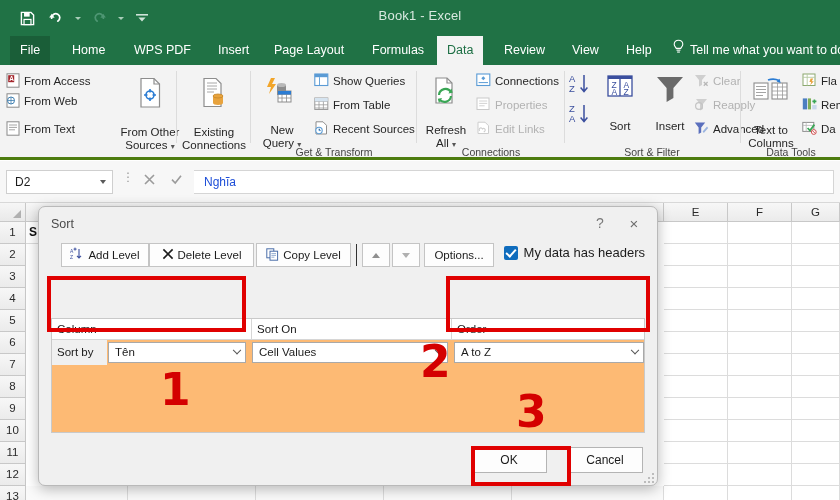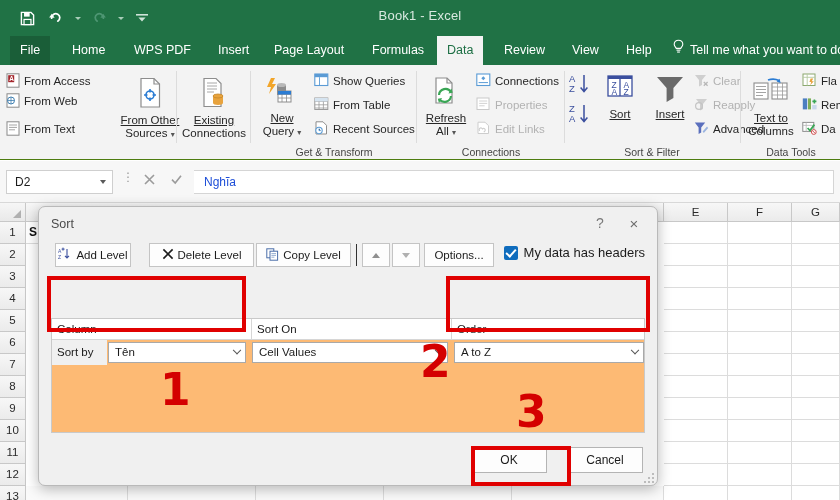--- a/index.html
+++ b/index.html
@@ -41,38 +41,38 @@
   .tab.active { background: #f3f3f3; color: #1d6f44; }
   .tellme {
     position: absolute; top: 0; height: 29px; line-height: 29px;
     color: #ffffff; font-size: 12.5px; white-space: nowrap;
     display: flex; align-items: center; gap: 5px;
   }
 
   
   .ribbon {
     position: absolute; left: 0; top: 65px; width: 840px; height: 95px;
-    background: #f3f3f3; border-bottom: 1px solid #4d7c0f; padding-left: 15px;
+    background: #f3f3f3; border-bottom: 3px solid #4d7c0f; padding-left: 15px;
   }
   .group { position: absolute; top: 0; height: 95px; }
   .group-sep { position: absolute; top: 6px; width: 1px; height: 72px; background: #dcdcdc; }
   .group-label {
     position: absolute; bottom: 2px; width: 100%; text-align: center;
     font-size: 10.5px; color: #444; white-space: nowrap;
   }
   .smallbtn {
     position: absolute; display: flex; align-items: center; gap: 4px;
     font-size: 11.5px; color: #262626; white-space: nowrap; height: 20px;
   }
   .smallbtn.dis { color: #b2b2b2; }
   .bigbtn {
     position: absolute; text-align: center; font-size: 11.5px;
     color: #262626; line-height: 13px; white-space: nowrap;
   }
-  .bigbtn .lbl { margin-top: 2px; text-decoration: underline; }
+  .bigbtn .lbl { margin-top: 14px; }
 
   
   .fbar {
     position: absolute; left: 0; top: 161px; width: 840px; height: 42px;
     background: #f7f7f7; border-bottom: 1px solid #d8d8d8;
   }
   .namebox {
     position: absolute; left: 6px; top: 170px; width: 107px; height: 24px;
     background: #fff; border: 1px solid #cfcfcf;
     font-size: 12px; color: #1c1c1c; line-height: 22px; padding-left: 8px;
@@ -602,21 +602,21 @@
     <div class="cell" style="left:728px; top:283px; width:64px;"></div>
     <div class="cell" style="left:792px; top:283px; width:48px;"></div>
   </div>
 
   <div class="dlg">
     <div class="dlg-title">Sort</div>
     <div class="dlg-help">?</div>
     <div class="dlg-close">×</div>
 
     <div class="dlg-toolbar">
-      <div class="tbtn" style="left:4px; width:76px;align-items:center;">
+      <div class="tbtn" style="left:10px; width:88px;align-items:center;">
         <span>
           <svg width="14" height="14" viewBox="0 0 14 14">
               <text x="0" y="6" font-size="5" fill="#3b4f9e" font-family="sans-serif">A</text>
               <text x="0" y="12" font-size="5" fill="#3b4f9e" font-family="sans-serif">Z</text>
               <path d="M9 2v9M7 8.8l2 2.2 2-2.2" fill="none" stroke="#3b4f9e" stroke-width="1.1"></path>
               <path d="M5 .6v3M3.6 2.1h3" stroke="#3b4f9e" stroke-width="1"></path>
             </svg>
         </span>
         <span>Add Level</span>
       </div>

